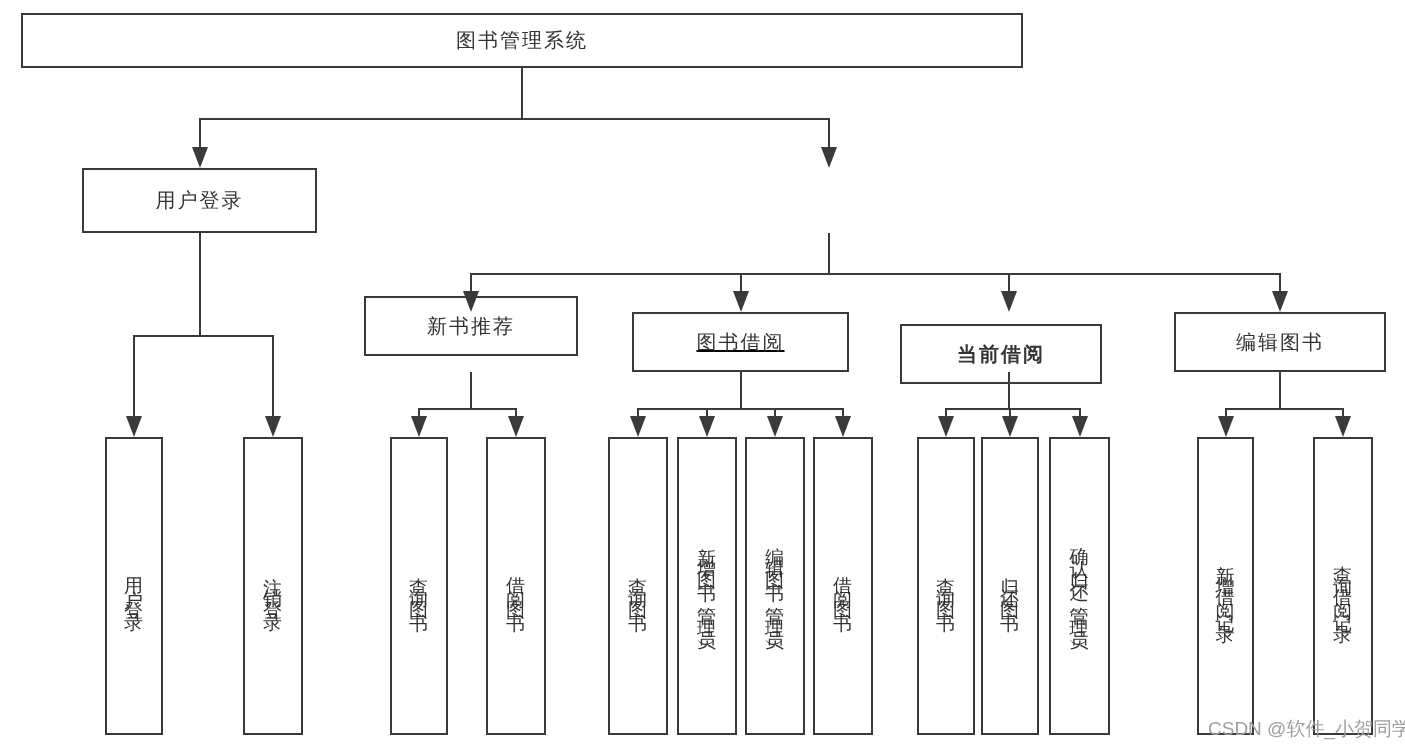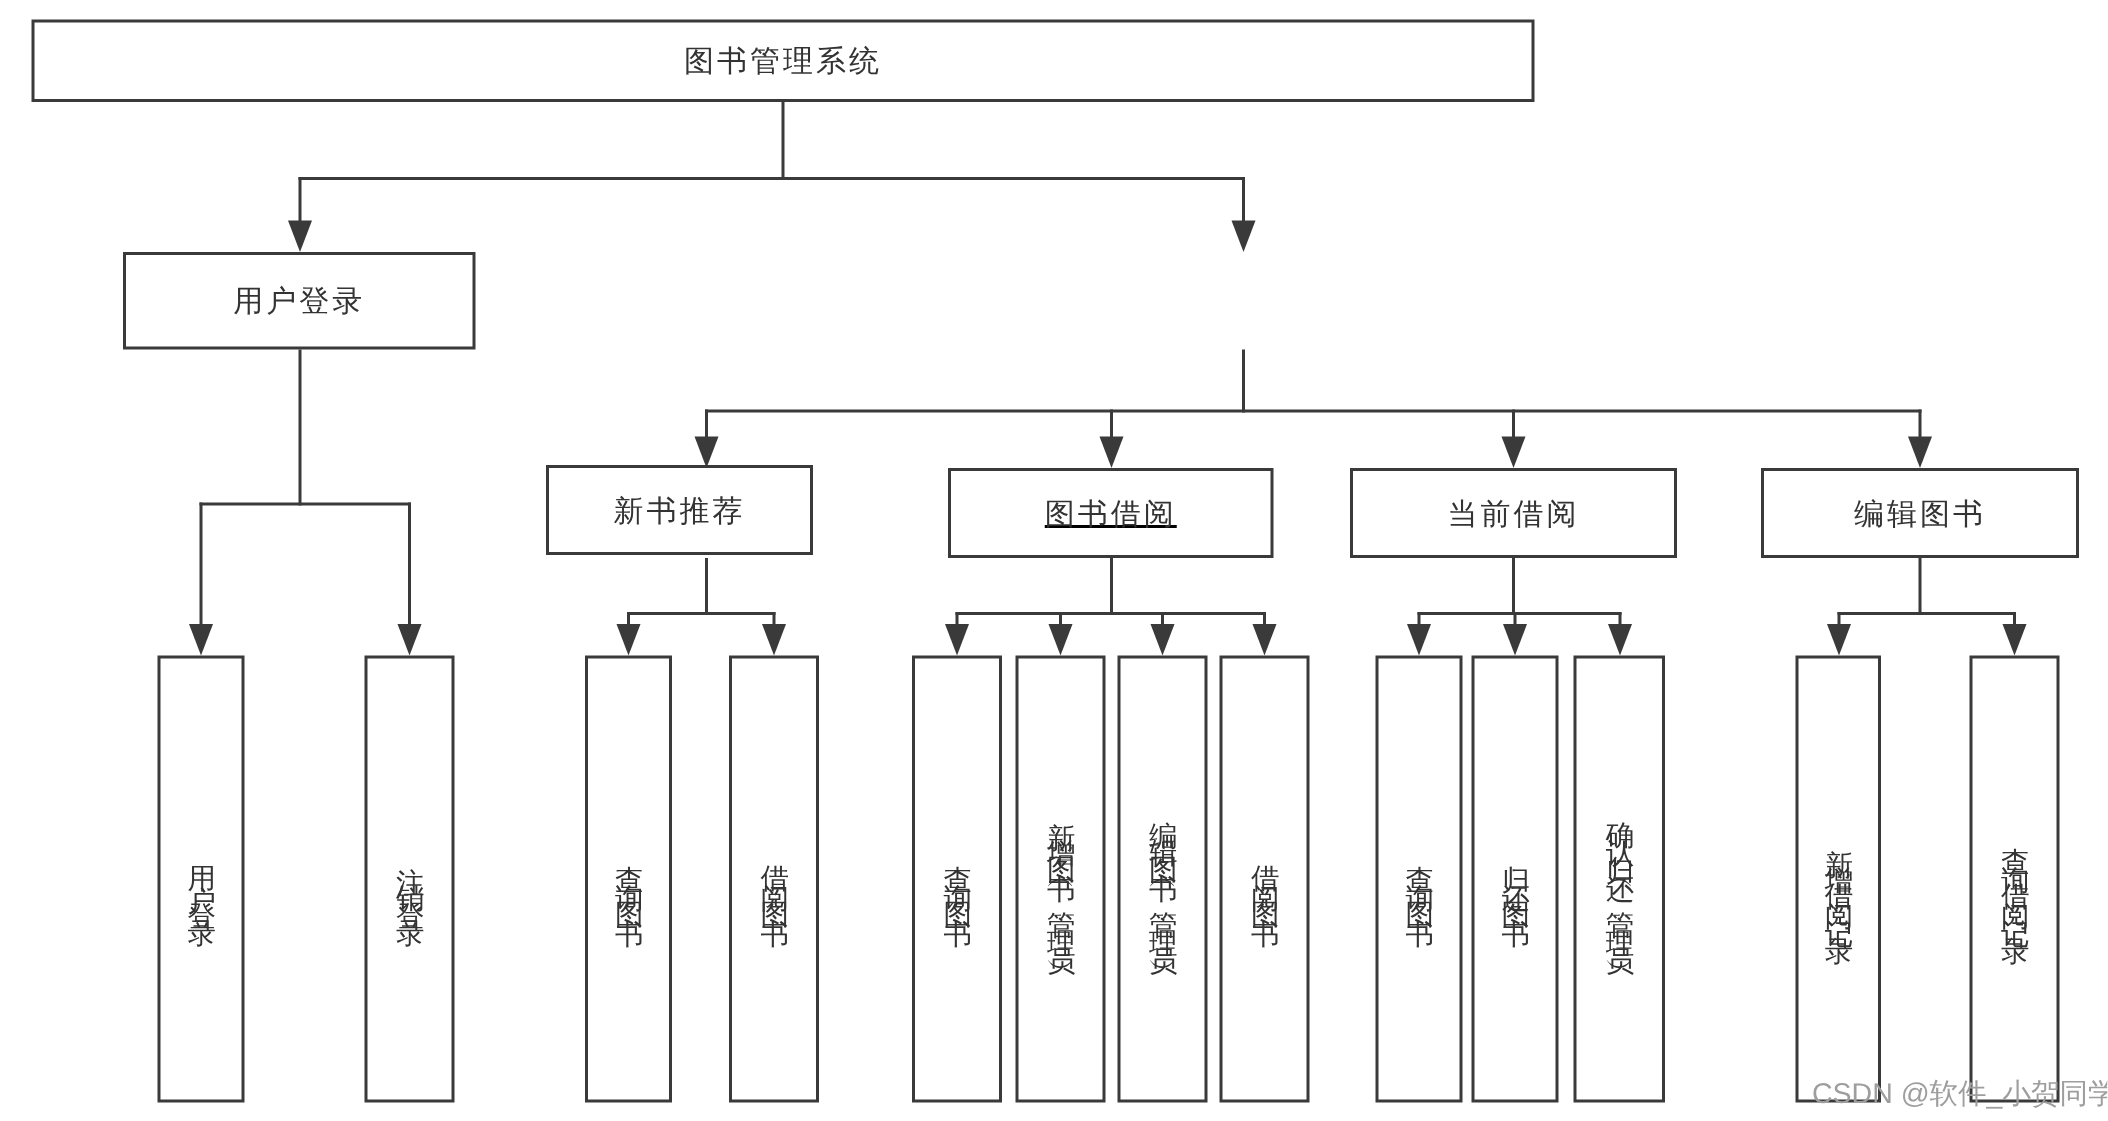--- a/index.html
+++ b/index.html
@@ -60,27 +60,27 @@
 <body>
 
 <div id="canvas">
   <span class="watermark" style="left:1208px; top:716px;">CSDN @软件_小贺同学</span>
 <div class="node" style="left: 21px; top: 13px; width: 1002px; height: 55px;">
       <span class="label">图书管理系统</span>
     </div>
     <div class="node" style="left: 82px; top: 168px; width: 235px; height: 65px;">
       <span class="label">用户登录</span>
     </div>
-    <div class="node" style="left: 364px; top: 310px; width: 178px; height: 60px; text-align: right;">
+    <div class="node" style="left: 364px; top: 296px; width: 214px; height: 60px; text-align: right;">
       <span class="label">新书推荐</span>
     </div>
     <div class="node" style="left: 632px; top: 312px; width: 217px; height: 60px; text-decoration: underline;">
       <span class="label">图书借阅</span>
     </div>
-    <div class="node" style="left: 900px; top: 312px; width: 218px; height: 60px;">
+    <div class="node" style="left: 900px; top: 324px; width: 202px; height: 60px; font-weight: bold;">
       <span class="label">当前借阅</span>
     </div>
     <div class="node" style="left: 1174px; top: 312px; width: 212px; height: 60px;">
       <span class="label">编辑图书</span>
     </div>
     <div class="node vertical" style="left: 105px; top: 437px; width: 58px; height: 298px;">
       <span class="label">用户登录</span>
     </div>
     <div class="node vertical" style="left: 243px; top: 437px; width: 60px; height: 298px;">
       <span class="label">注销登录</span>

